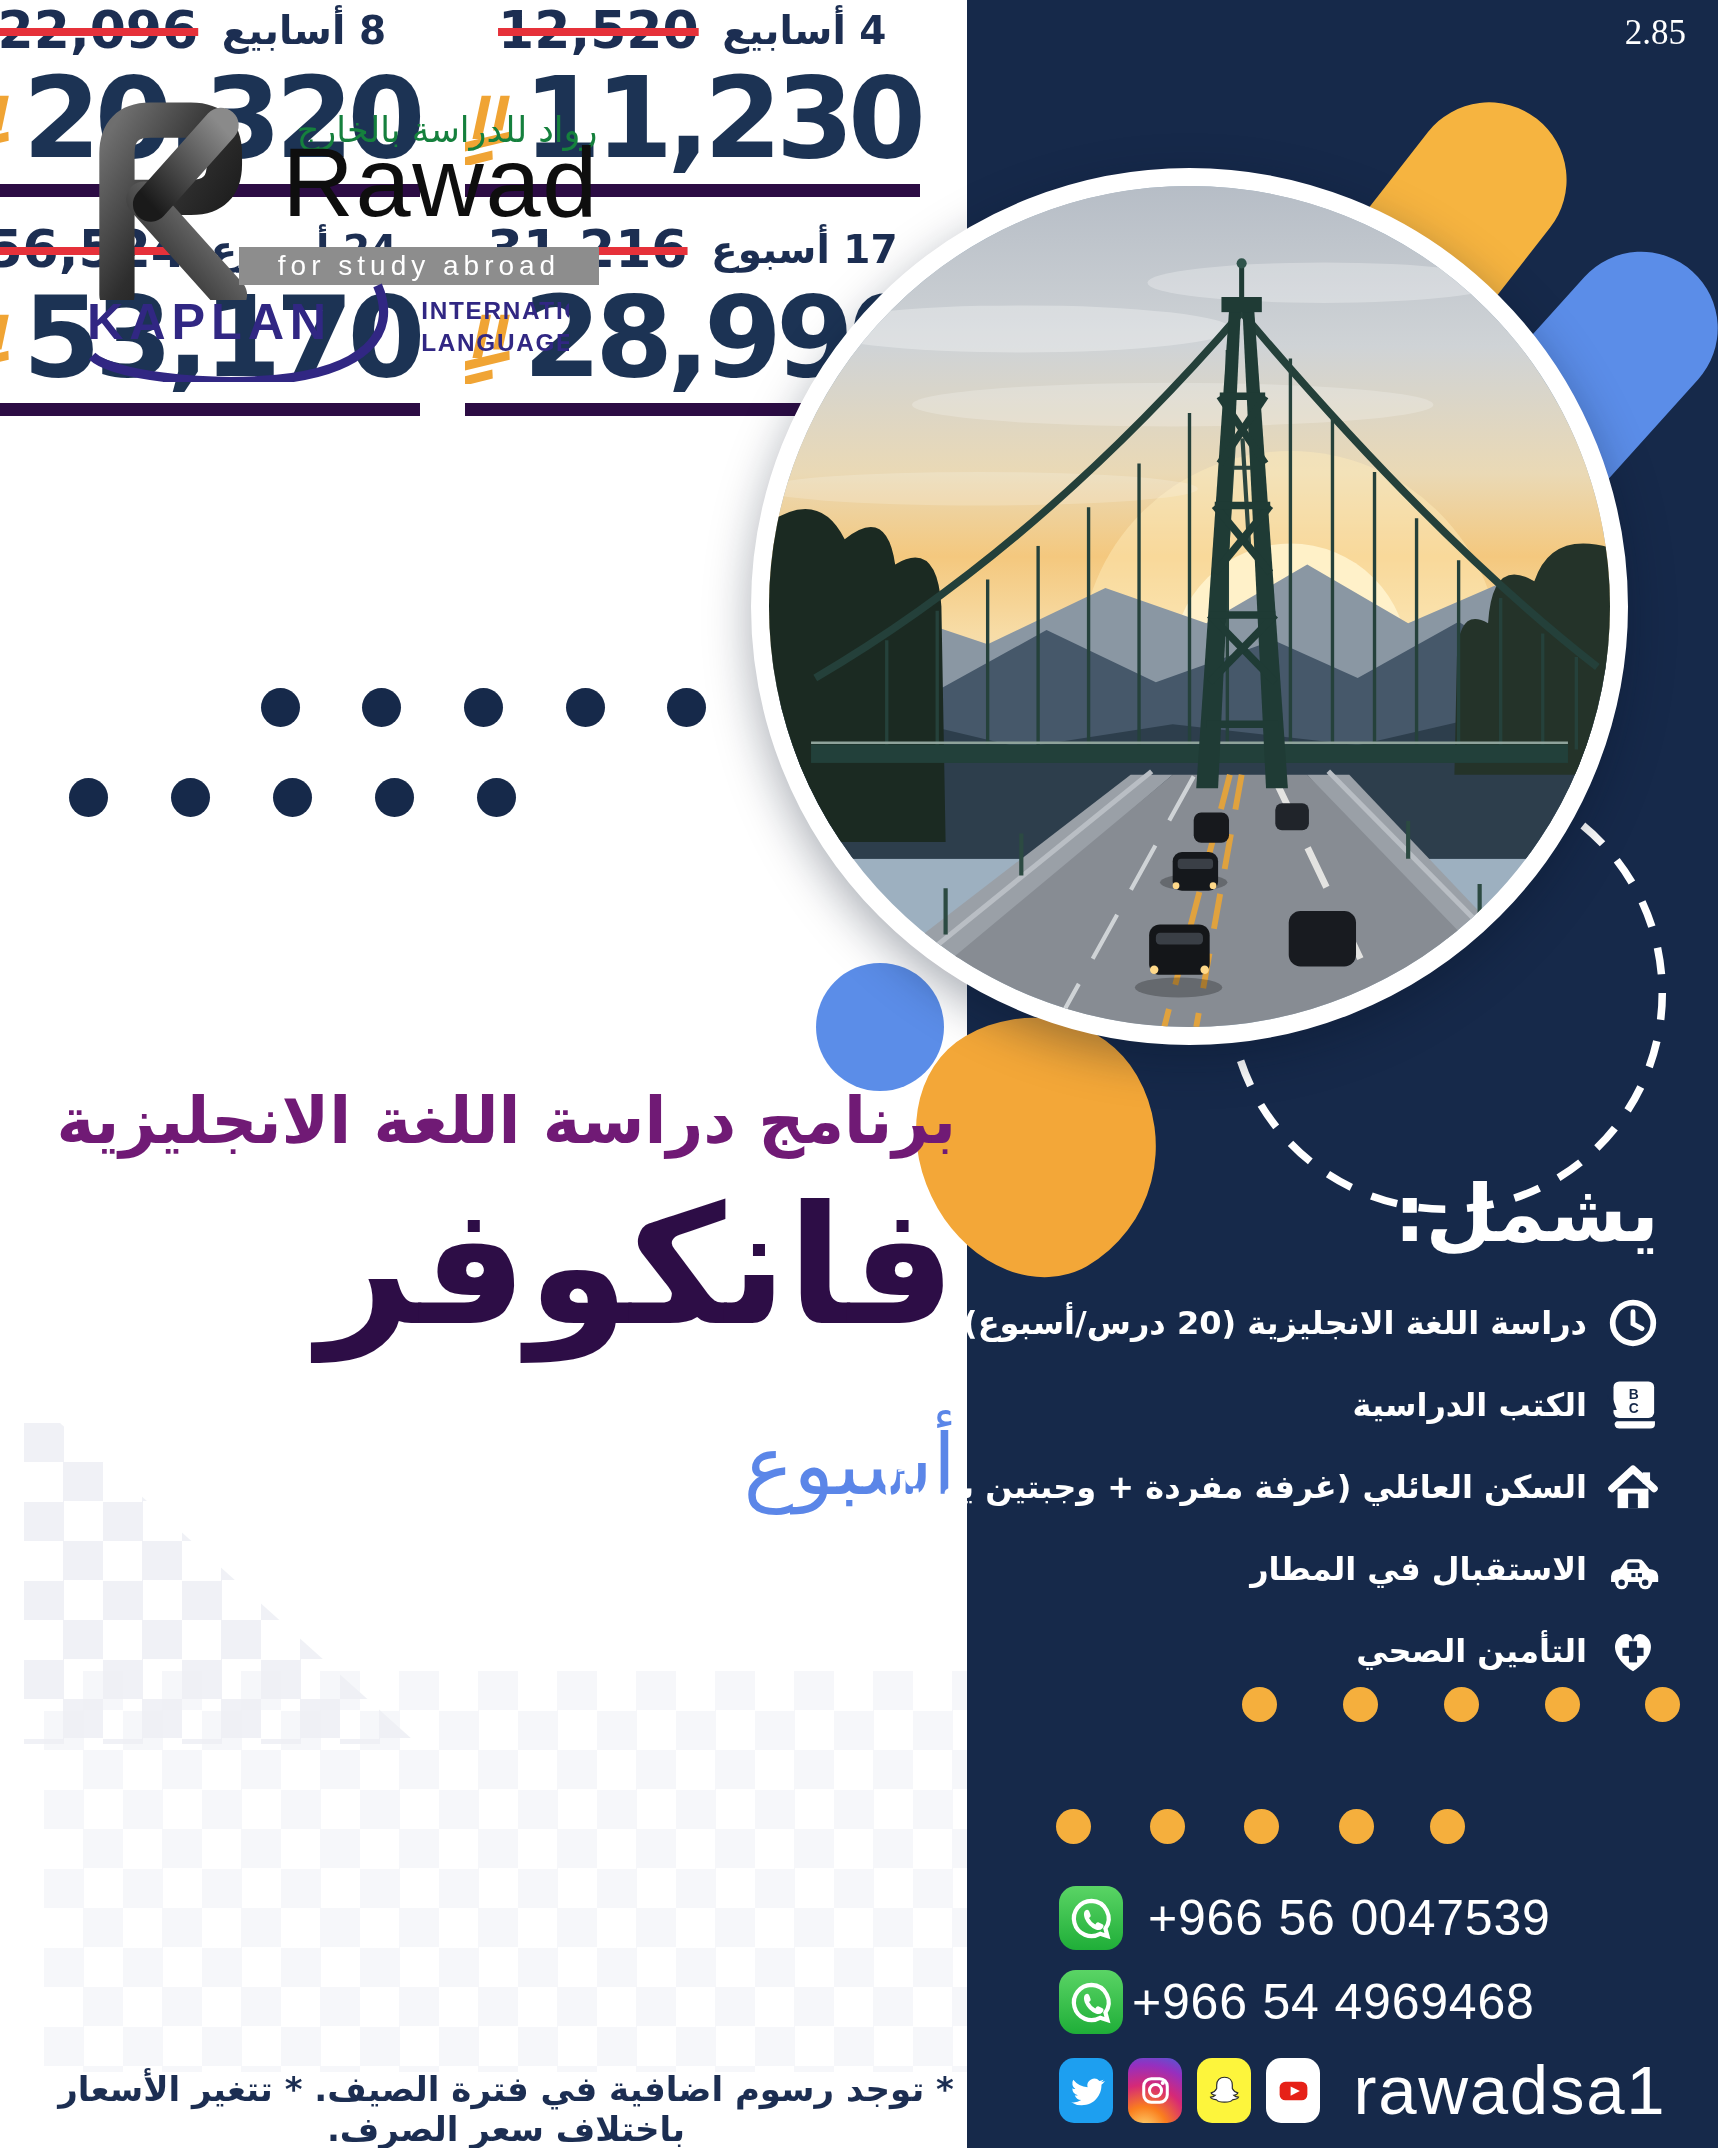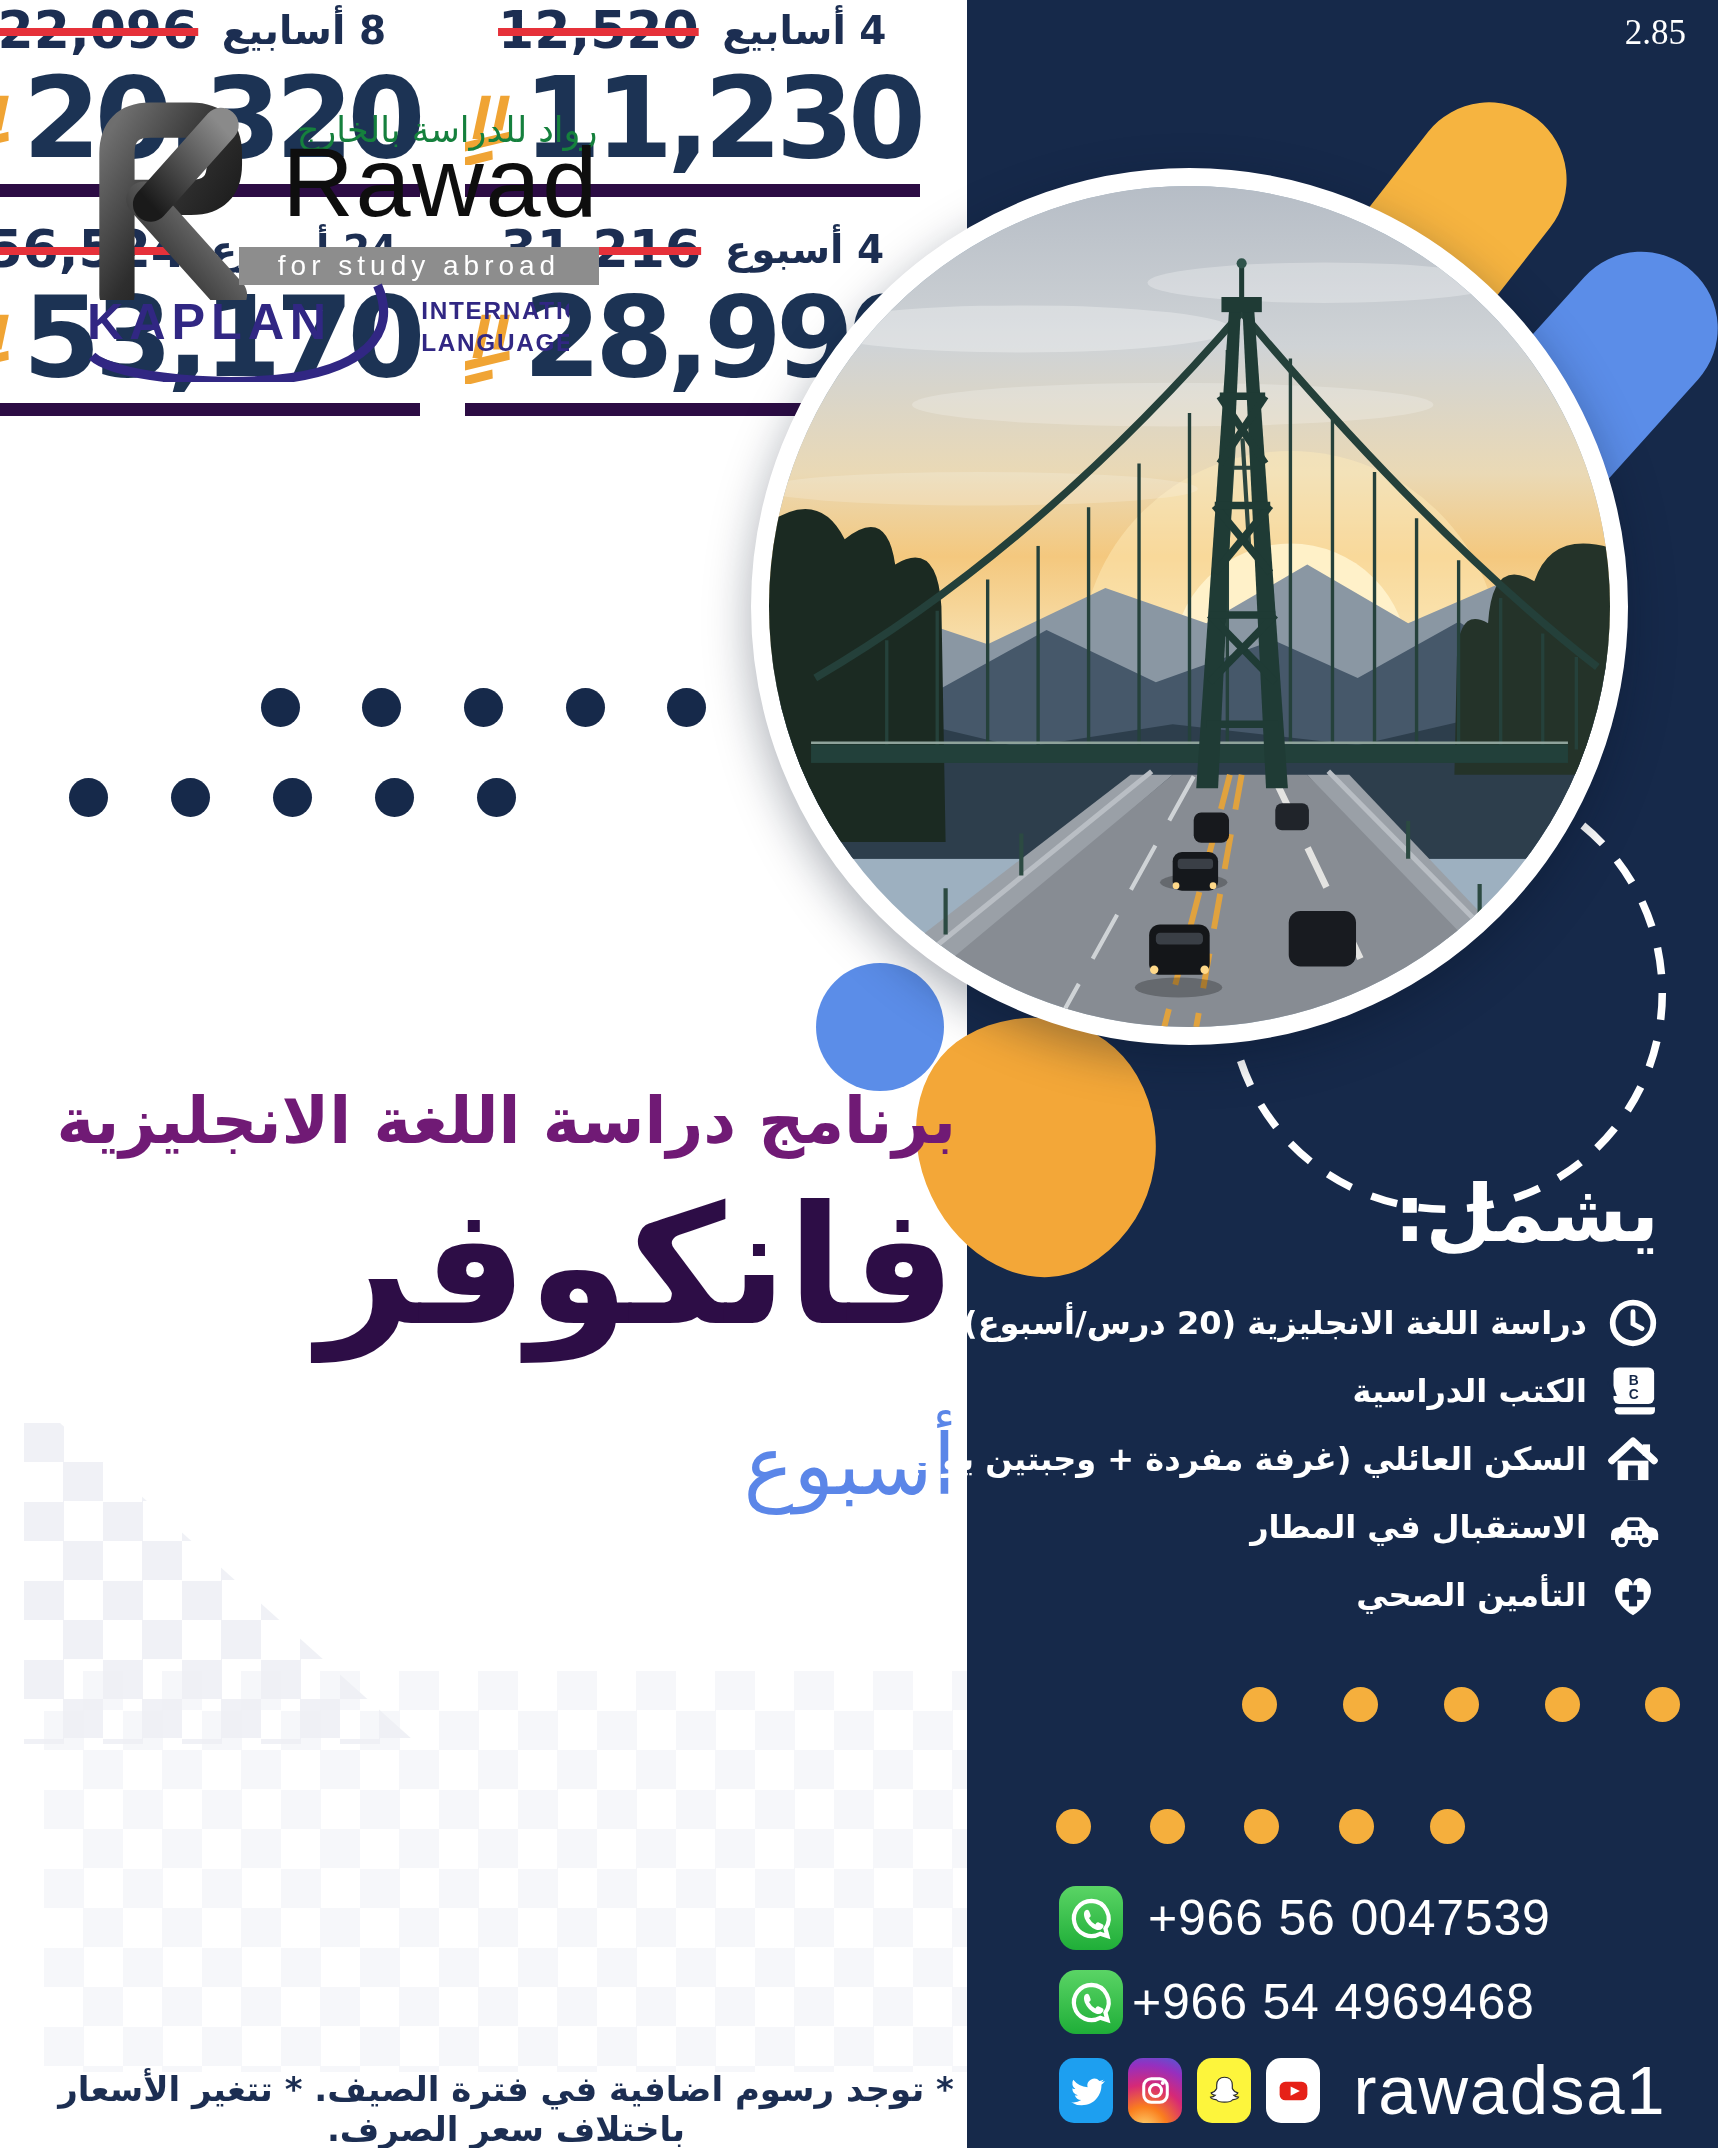--- a/index.html
+++ b/index.html
@@ -59,21 +59,21 @@
   
   #program-title{left:46px;top:1084px;width:910px;font-size:64px;
                  font-weight:bold;color:#701a75;z-index:10;}
   #program-city{left:46px;top:1173px;width:910px;text-align:right;font-size:164px;
                 font-weight:bold;color:#2d0d46;line-height:1.15;z-index:10;}
   #program-country{left:46px;top:1416px;width:910px;text-align:right;font-size:84px;
                    color:#5b86e8;z-index:10;}
 
   
   #includes-heading{right:59px;top:1168px;font-size:79px;font-weight:bold;color:#fff;z-index:10;}
-  #includes-list{right:59px;top:1294px;display:flex;flex-direction:column;gap:11px;
+  #includes-list{right:59px;top:1294px;display:flex;flex-direction:column;gap:25px;
                  align-items:flex-end;z-index:10;}
   .inc-row{display:flex;direction:rtl;align-items:center;gap:20px;height:57px;}
   .inc-icon{width:52px;height:52px;flex:0 0 52px;}
   .inc-icon svg{width:52px;height:52px;display:block;}
   .inc-text{color:#fff;font-size:32px;font-weight:bold;white-space:nowrap;}
 
   
   #pricing{left:52px;top:1680px;width:920px;direction:rtl;display:grid;
            grid-template-columns:1fr 1fr;column-gap:45px;row-gap:22px;z-index:2;}
   .price-cell{display:flex;flex-direction:column;align-items:center;}
@@ -401,21 +401,21 @@
               </g>
             </svg>
         </span>
         <span class="price-num">20,320</span>
       </div>
       <div class="price-bar"></div>
     </div>
 
     <div class="price-cell">
       <div class="price-top">
-        <span class="weeks" dir="rtl">4 أسبوع</span>
+        <span class="weeks" dir="rtl">17 أسبوع</span>
         <span class="old-price">31,216</span>
       </div>
       <div class="price-main">
         <span class="riyal">
           <svg viewBox="0 0 72 96">
               <g stroke="#f0a434" stroke-width="13" fill="none" transform="skewX(-12) translate(14,0)">
             <line x1="16" y1="2" x2="16" y2="62"></line>
                 <line x1="42" y1="2" x2="42" y2="50"></line>
             <path d="M-4 74 L60 58"></path>
                 <path d="M-4 96 L42 84"></path>

